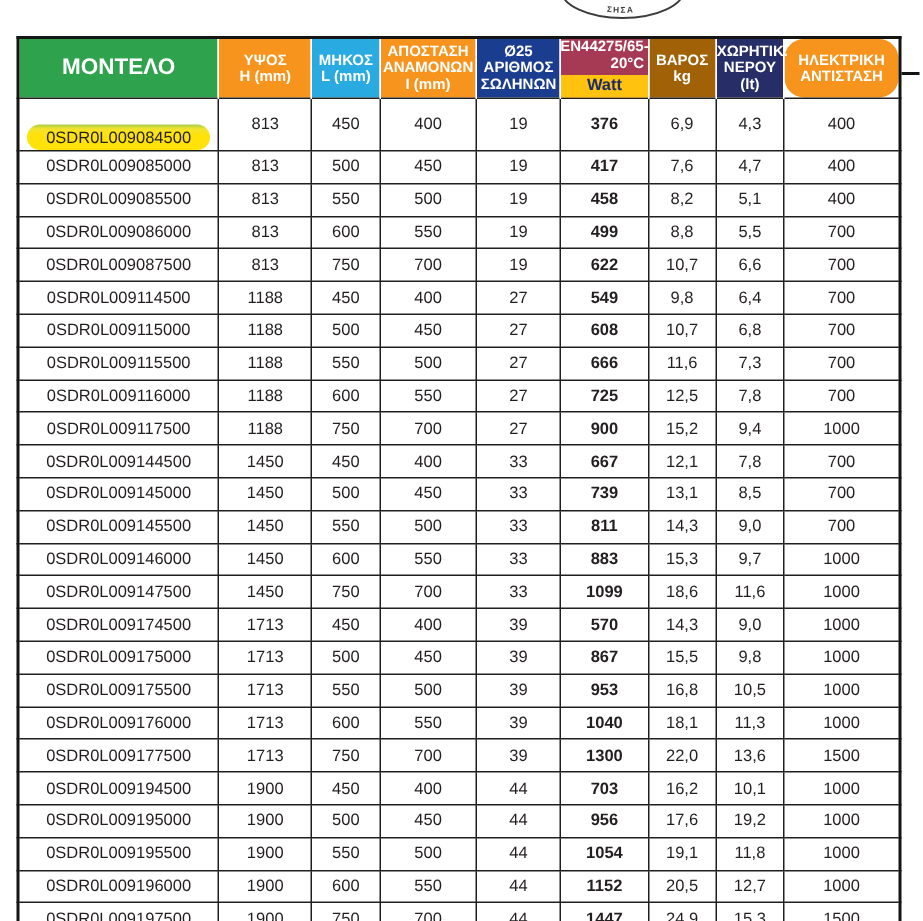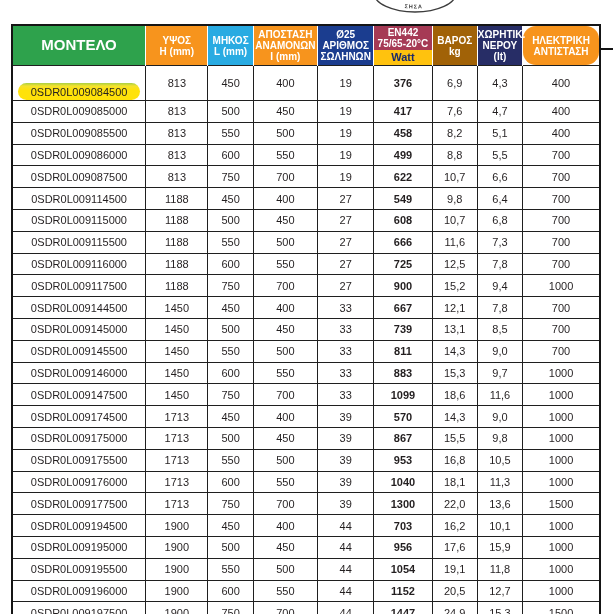--- a/index.html
+++ b/index.html
@@ -23,21 +23,21 @@
   }
   table.spec thead tr{height:39px;}
   table.spec th{padding:0;vertical-align:middle;border-left:1.5px solid #ffffff;}
   table.spec th:first-child{border-left:none;}
   .hcell{
     height:39px;display:flex;flex-direction:column;justify-content:center;
     color:#ffffff;font-weight:bold;font-size:10px;line-height:1.1;
     text-align:center;letter-spacing:0;
   }
   .hcell.big{font-size:15px;align-items:center;}
-  .hcell.has-sub .hmain{flex:1;display:flex;flex-direction:column;justify-content:center;}
+  .hcell.has-sub .hmain{flex:1;display:flex;flex-direction:row;justify-content:center;}
   .hsub{height:15px;line-height:15px;font-weight:bold;font-size:11px;}
 
   table.spec td{
     border:1px solid #1f1f1f;
     height:20.8px;padding:0;
     text-align:center;vertical-align:middle;
     font-size:11px;color:#231f20;white-space:nowrap;overflow:hidden;
   }
   table.spec td.watt{font-weight:bold;}
 
@@ -388,21 +388,21 @@
           <td>1000</td>
         </tr>
         <tr>
           <td>0SDR0L009195000</td>
           <td>1900</td>
           <td>500</td>
           <td>450</td>
           <td>44</td>
           <td class="watt">956</td>
           <td>17,6</td>
-          <td>15,9</td>
+          <td>19,2</td>
           <td>1000</td>
         </tr>
         <tr>
           <td>0SDR0L009195500</td>
           <td>1900</td>
           <td>550</td>
           <td>500</td>
           <td>44</td>
           <td class="watt">1054</td>
           <td>19,1</td>

